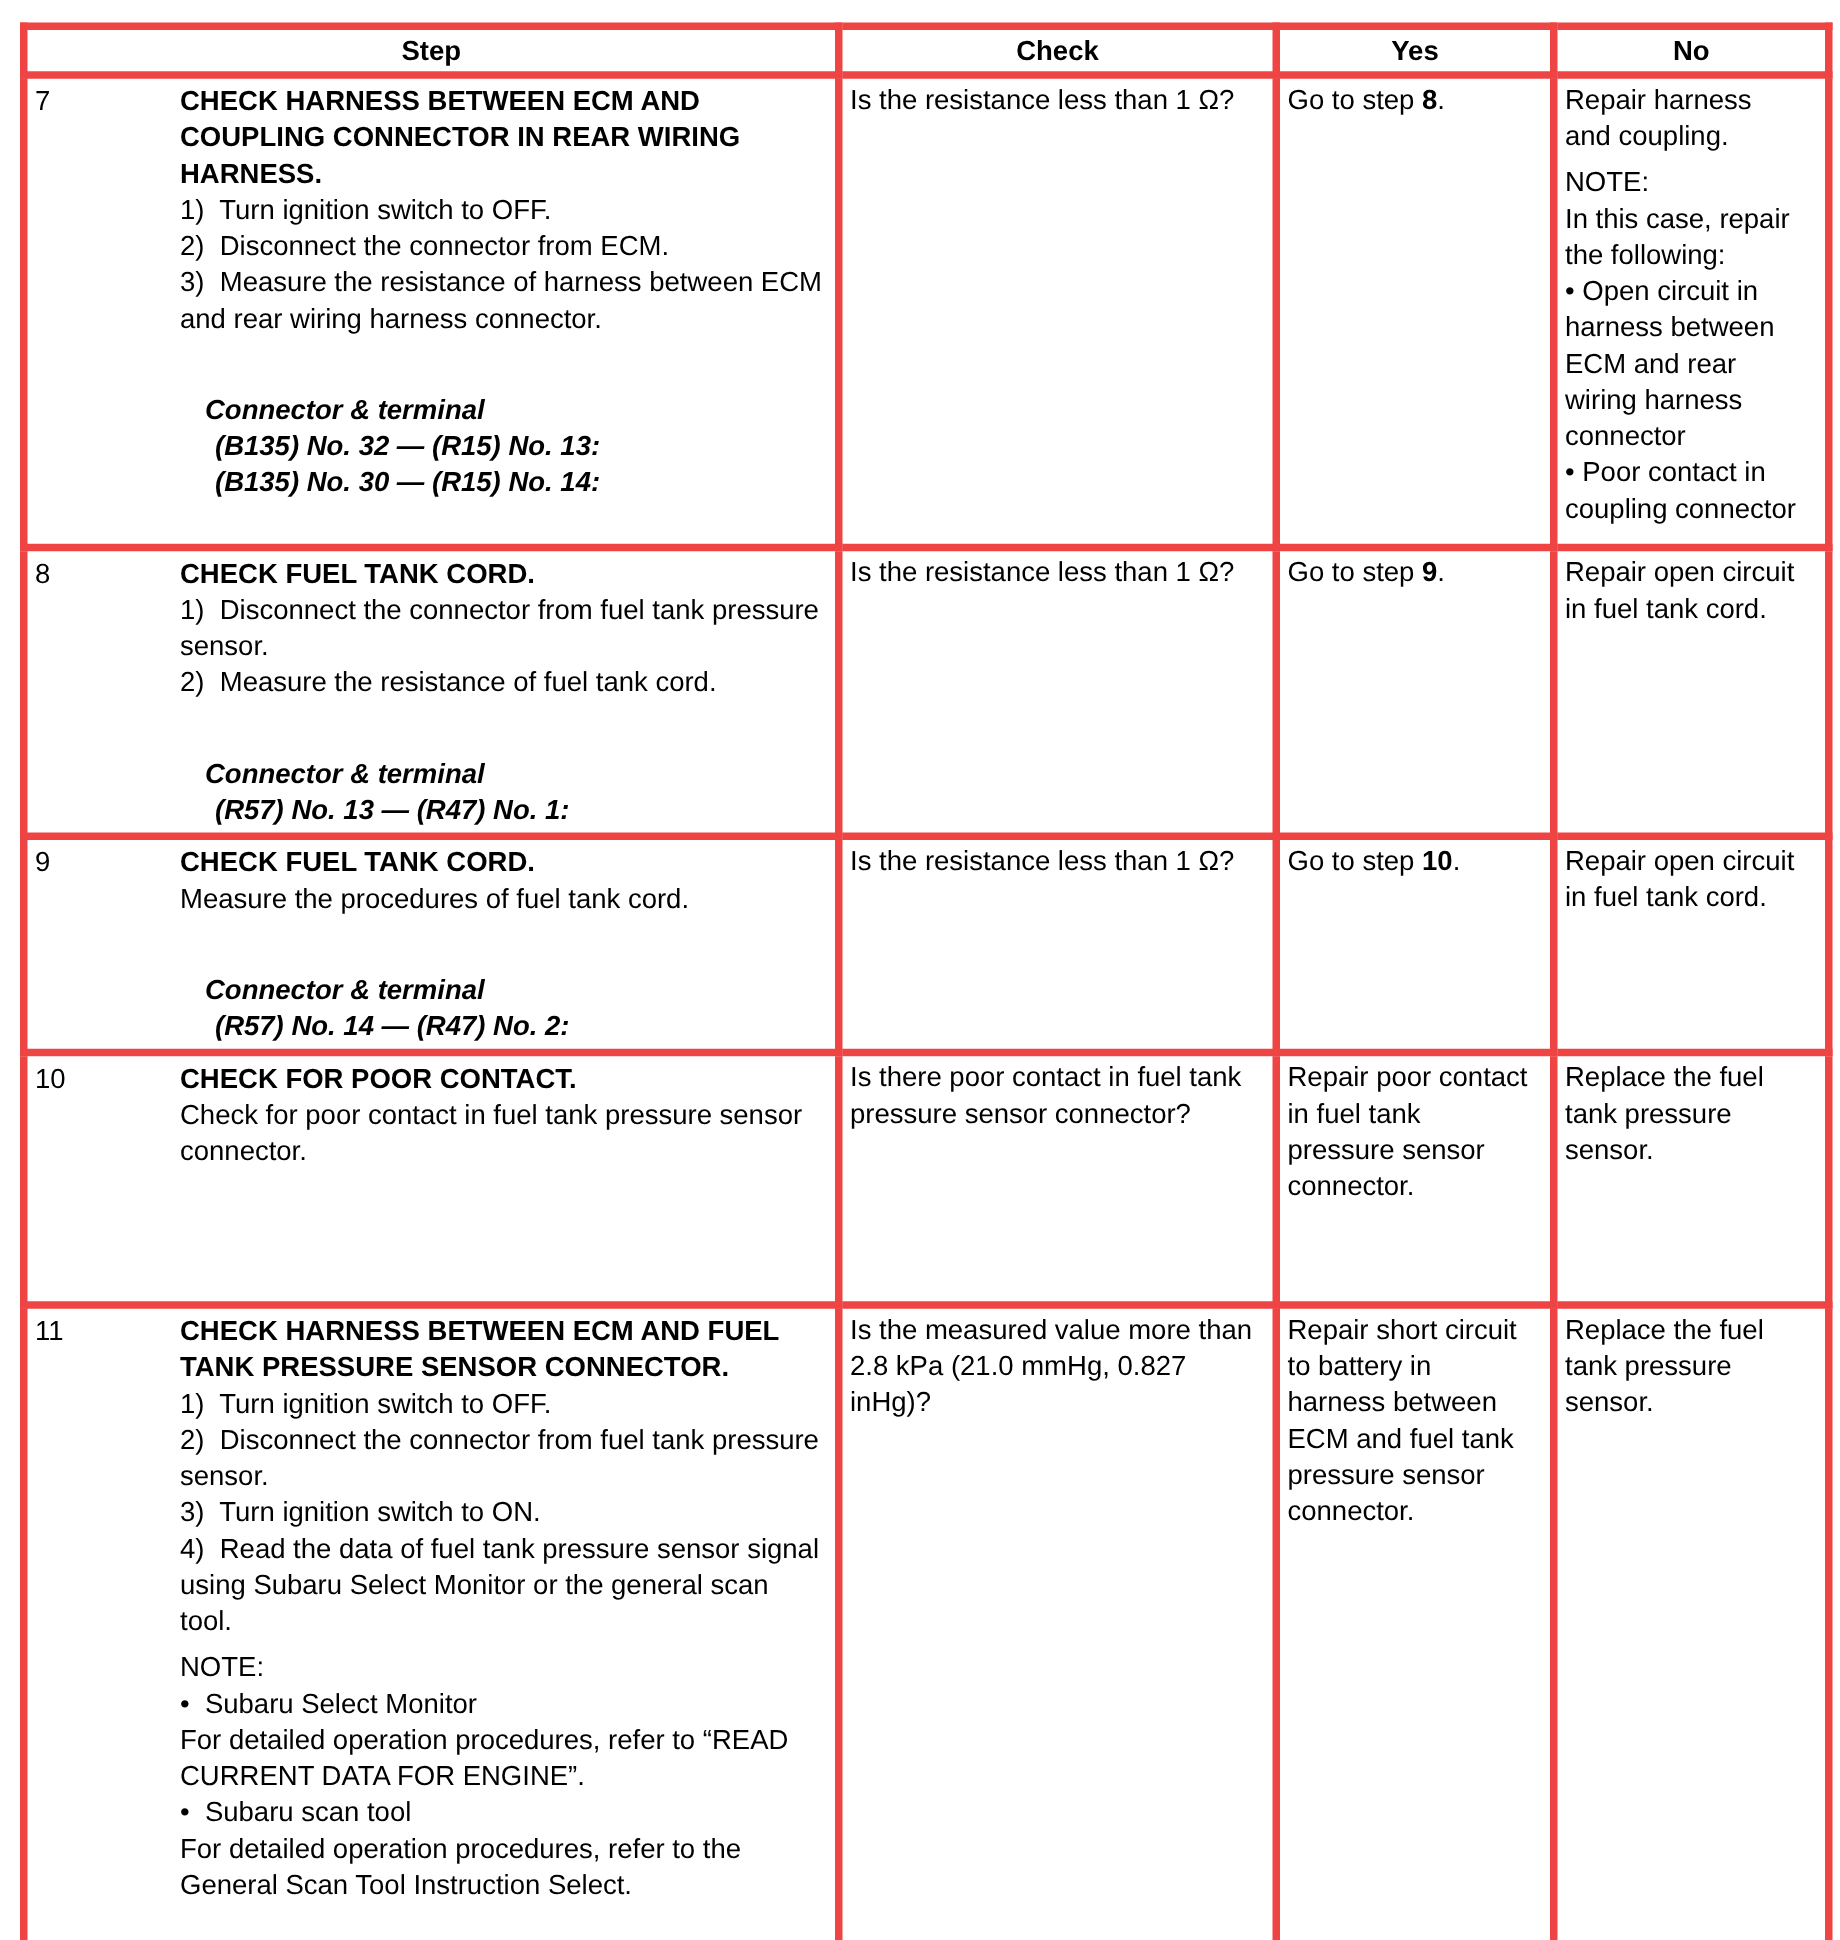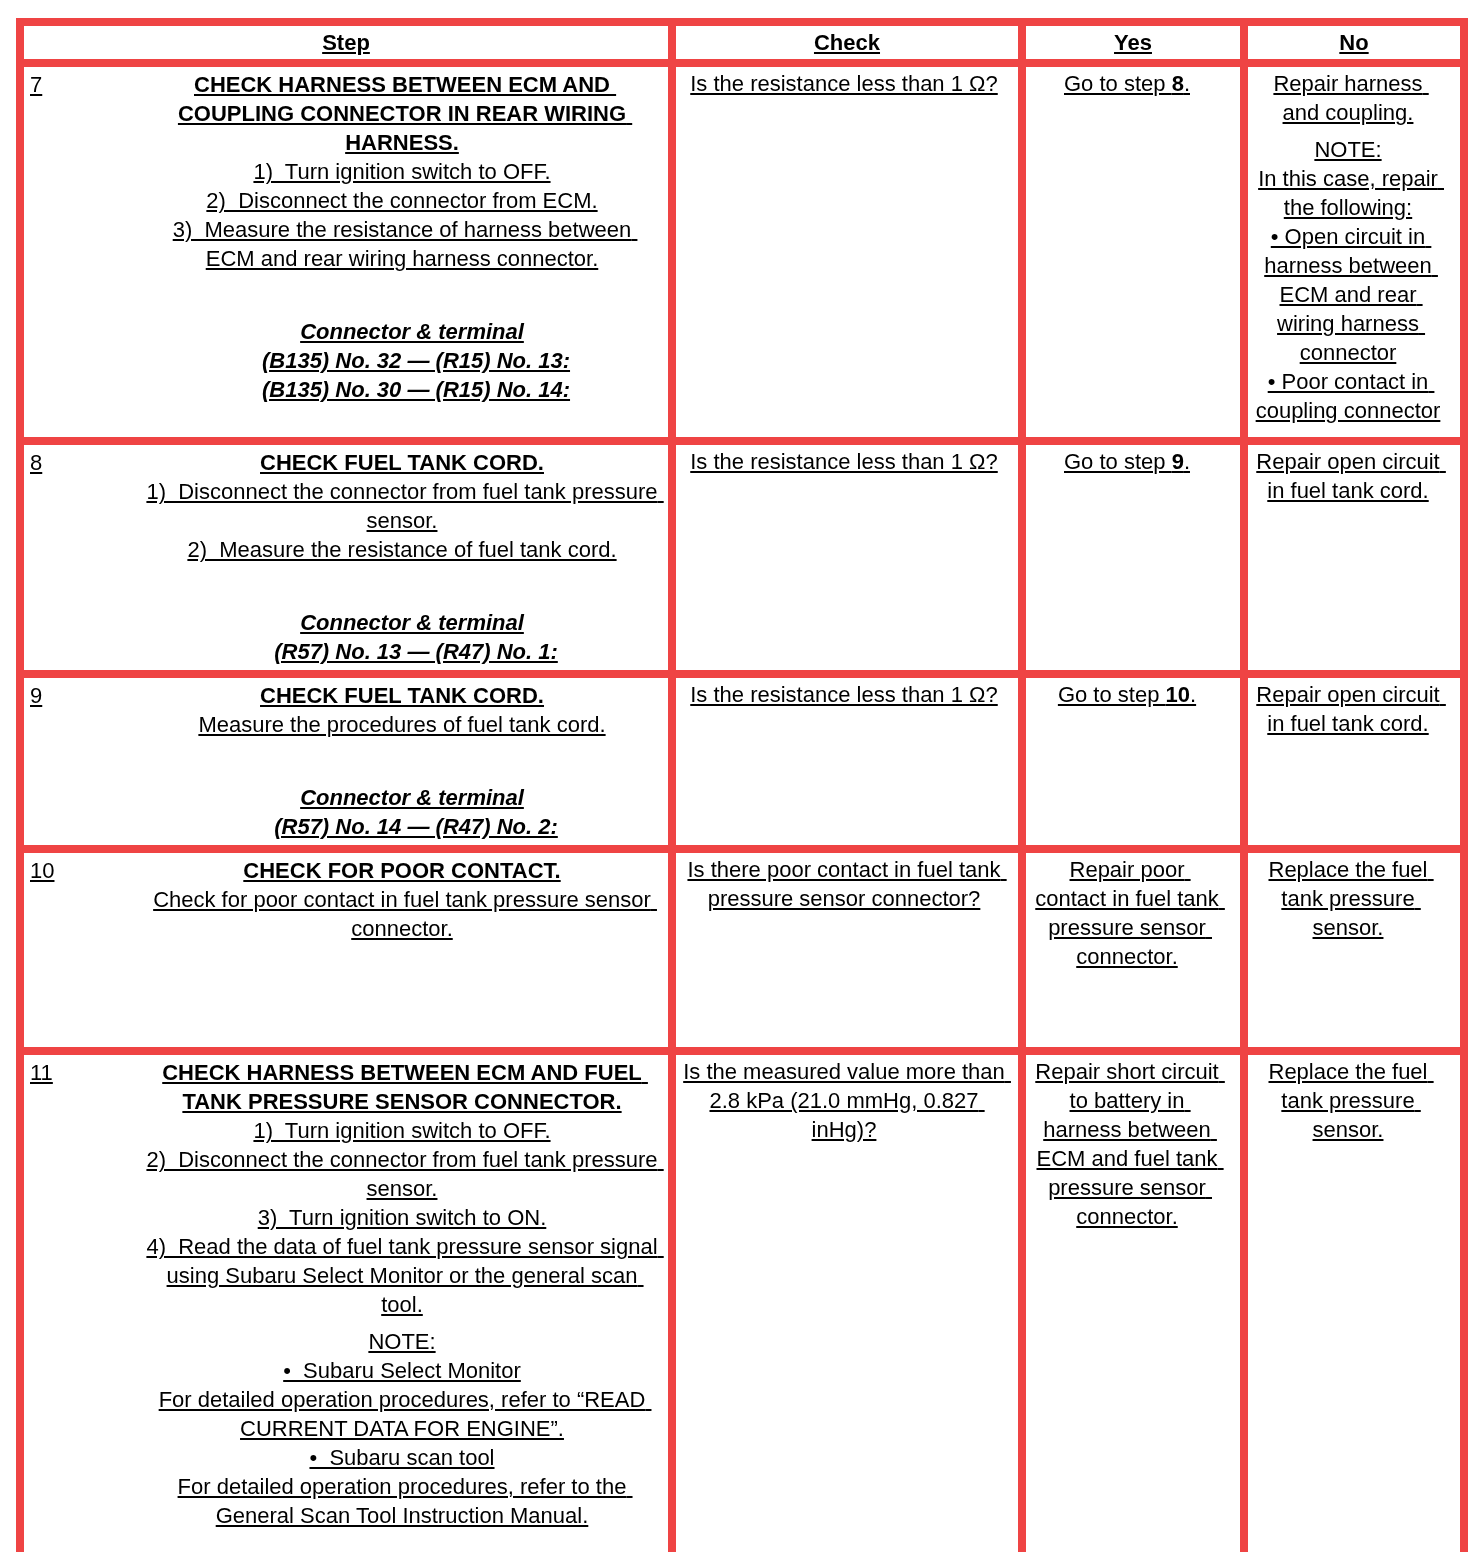--- a/index.html
+++ b/index.html
@@ -16,28 +16,27 @@
     height: 1552px;
     padding: 18px 12px 12px 16px;
   }
   table.diag {
     border-collapse: collapse;
     table-layout: fixed;
     width: 1444px;
     border: 4px solid #000;
   }
   th, td {
-    border: 8px solid #ef4444;
+    border: 6px solid #ef4444;
     vertical-align: top;
     font-size: 22px;
     line-height: 29px;
     padding: 2px 8px 2px 6px;
     box-sizing: border-box;
     overflow: hidden;
-    text-decoration: underline;
   }
   th {
     text-align: center;
     font-weight: bold;
     height: 34px;
     padding: 2px 4px;
   }
   tr.r7  { height: 378px; }
   tr.r8  { height: 188px; }
   tr.r9  { height: 128px; }
@@ -49,21 +48,21 @@
   .step-no {
     flex: 0 0 122px;
     padding: 3px 0 0 6px;
     box-sizing: border-box;
     font-size: 22px;
   }
   .step-body {
     flex: 1 1 auto;
     padding: 3px 10px 4px 0;
   }
-  .ln { white-space: pre-wrap; text-align: center; }
+  .ln { white-space: pre-wrap; }
   .ln.title { font-weight: bold; }
   .ln.connector {
     font-weight: bold;
     font-style: italic;
     margin-left: 20px;
     margin-top: 44px;
   }
   .ln.terminal {
     font-weight: bold;
     font-style: italic;
@@ -200,21 +199,21 @@
             <div class="step-body">
               <div class="ln title">CHECK HARNESS BETWEEN ECM AND FUEL TANK PRESSURE SENSOR CONNECTOR.</div>
               <div class="ln">1)  Turn ignition switch to OFF.</div>
               <div class="ln">2)  Disconnect the connector from fuel tank pressure sensor.</div>
               <div class="ln">3)  Turn ignition switch to ON.</div>
               <div class="ln">4)  Read the data of fuel tank pressure sensor signal using Subaru Select Monitor or the general scan tool.</div>
               <div class="ln gap">NOTE:</div>
               <div class="ln">•  Subaru Select Monitor</div>
               <div class="ln">For detailed operation procedures, refer to “READ CURRENT DATA FOR ENGINE”.</div>
               <div class="ln">•  Subaru scan tool</div>
-              <div class="ln">For detailed operation procedures, refer to the General Scan Tool Instruction Manual.</div>
+              <div class="ln">For detailed operation procedures, refer to the General Scan Tool Instruction Select.</div>
             </div>
           </div>
         </td>
         <td class="check-cell">
           <div class="ln">Is the measured value more than 2.8 kPa (21.0 mmHg, 0.827 inHg)?</div>
         </td>
         <td class="yes-cell">
           <div class="ln"><span>Repair short circuit to battery in harness between ECM and fuel tank pressure sensor connector.</span></div>
         </td>
         <td class="no-cell">

